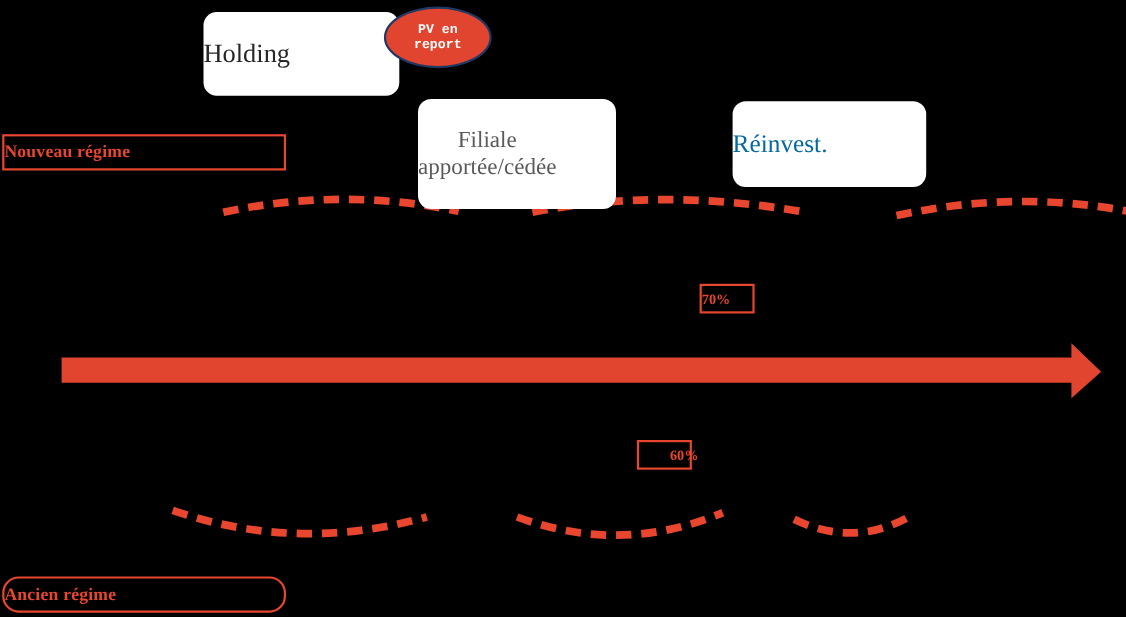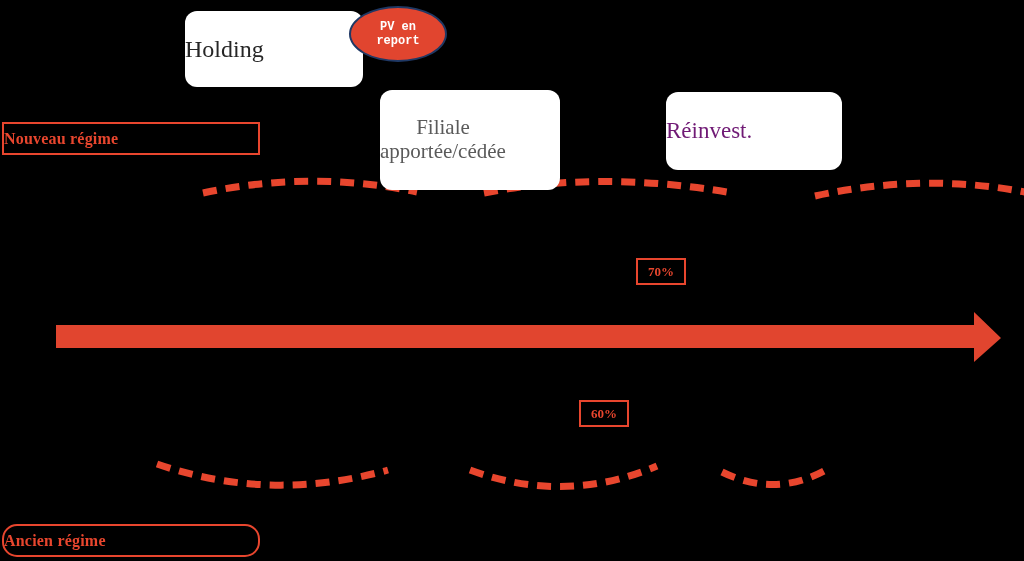--- a/index.html
+++ b/index.html
@@ -31,21 +31,21 @@
   #box-holding {
     left: 185px; top: 11px; width: 178px; height: 76px;
     font-size: 24px; color: #262626;
   }
   #box-filiale {
     left: 380px; top: 90px; width: 180px; height: 100px;
     font-size: 21px; color: #5a5a5a;
   }
   #box-reinvest {
     left: 666px; top: 92px; width: 176px; height: 78px;
-    font-size: 23px; color: #701a75;
+    font-size: 23px; color: #0369a1;
   }
   #ellipse-pv {
     position: absolute;
     left: 349px; top: 6px; width: 98px; height: 56px;
     background: #e1452f;
     border: 2px solid #1f3864;
     border-radius: 50%;
     display: flex;
     align-items: center;
     justify-content: center;
@@ -73,29 +73,29 @@
   }
   #label-nouveau { left: 2px; top: 122px; width: 258px; height: 33px; }
   #label-ancien  { left: 2px; top: 524px; width: 258px; height: 33px; border-radius: 15px; }
 
   .pct-badge {
     position: absolute;
     border: 2px solid #e8462e;
     background: transparent;
     display: flex;
     align-items: center;
-    justify-content: center;
+    justify-content: flex-start;
     color: #e8462e;
     font-family: "Liberation Serif", serif;
     font-weight: bold;
     font-size: 13px;
     box-sizing: border-box;
   }
   #pct-top    { left: 636px; top: 258px; width: 50px; height: 27px; }
-  #pct-bottom { left: 579px; top: 400px; width: 50px; height: 27px; }
+  #pct-bottom { left: 579px; top: 400px; width: 50px; height: 27px; padding-left: 28px; }
 
   #arrow-timeline { position: absolute; left: 0; top: 300px; width: 1024px; height: 80px; }
   #braces-top     { position: absolute; left: 0; top: 160px; width: 1024px; height: 55px; }
   #braces-bottom  { position: absolute; left: 0; top: 450px; width: 1024px; height: 55px; }
 </style>
 </head>
 <body>
 
 <div id="canvas">
 

